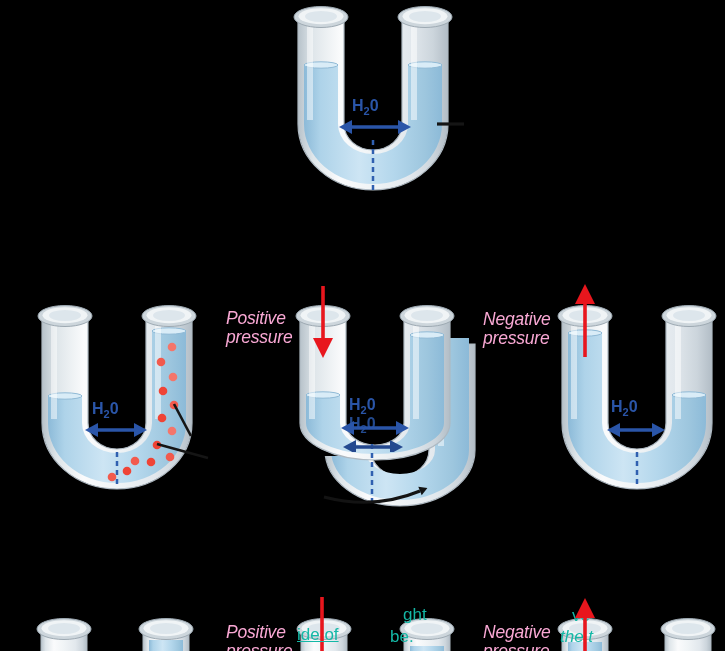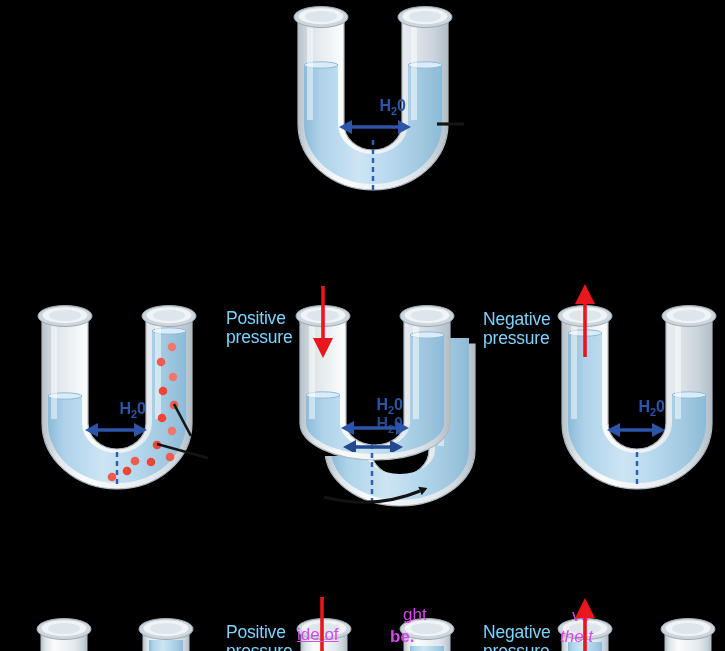--- a/index.html
+++ b/index.html
@@ -1,27 +1,27 @@
 <!DOCTYPE html>
 <html><head>
 <meta charset="utf-8">
 <style>
   html,body{margin:0;padding:0;background:#000;}
   .stage{position:relative;width:725px;height:651px;background:#000;overflow:hidden;
          font-family:"Liberation Sans",sans-serif;}
   .abs{position:absolute;}
   svg{display:block;overflow:visible;}
   .z1{z-index:1}.z2{z-index:2}.z3{z-index:3}.z4{z-index:4}.z5{z-index:5}.z7{z-index:7}
-  .h2o{position:absolute;width:54px;text-align:right;color:#2a55a8;
+  .h2o{position:absolute;width:54px;text-align:left;color:#2a55a8;
        font-size:16px;font-weight:bold;z-index:4;}
   .h2o sub{font-size:11px;}
   .h2o.dim{color:#234a8f;}
-  .redlbl{position:absolute;color:#7dd3fc;font-size:17.5px;line-height:18.5px;
-          font-weight:400;letter-spacing:-0.2px;z-index:6;}
-  .frag{position:absolute;color:#d946ef;font-size:17px;font-weight:400;z-index:6;}
+  .redlbl{position:absolute;color:#f9a8d4;font-size:17.5px;line-height:18.5px;
+          font-weight:400;letter-spacing:-0.2px;z-index:6;font-style:italic;}
+  .frag{position:absolute;color:#14b8a6;font-size:17px;font-weight:400;z-index:6;}
 </style>
 </head>
 <body>
 
 <div class="stage">
 
   <div class="abs z1" style="left:320px;top:330px;">
     <svg width="160" height="196" viewBox="0 0 160 196">
       <defs>
         <linearGradient id="gGlass" x1="0" y1="0" x2="1" y2="0">
@@ -211,21 +211,21 @@
 
   <div class="redlbl" style="left:226px;top:623px;">
     <div>Positive</div>
     <div>pressure</div>
   </div>
   <div class="redlbl" style="left:483px;top:623px;">
     <div>Negative</div>
     <div>pressure</div>
   </div>
   <div class="frag" style="left:403px;top:605px;">ght</div>
-  <div class="frag" style="left:390px;top:627px;font-weight:bold;">be.</div>
+  <div class="frag" style="left:390px;top:627px;">be.</div>
   <div class="frag" style="left:297px;top:625px;text-decoration:underline;">ide of</div>
   <div class="frag" style="left:572px;top:606px;">ve</div>
   <div class="frag" style="left:560px;top:627px;font-style:italic;">the t</div>
 
   <div class="abs z4" style="left:0;top:0;">
     <svg width="725" height="651" viewBox="0 0 725 651" style="position:absolute;left:0;top:0;">
       <line x1="322" y1="597" x2="322" y2="651" stroke="#e8161d" stroke-width="3.6"></line>
     </svg>
   </div>
 

